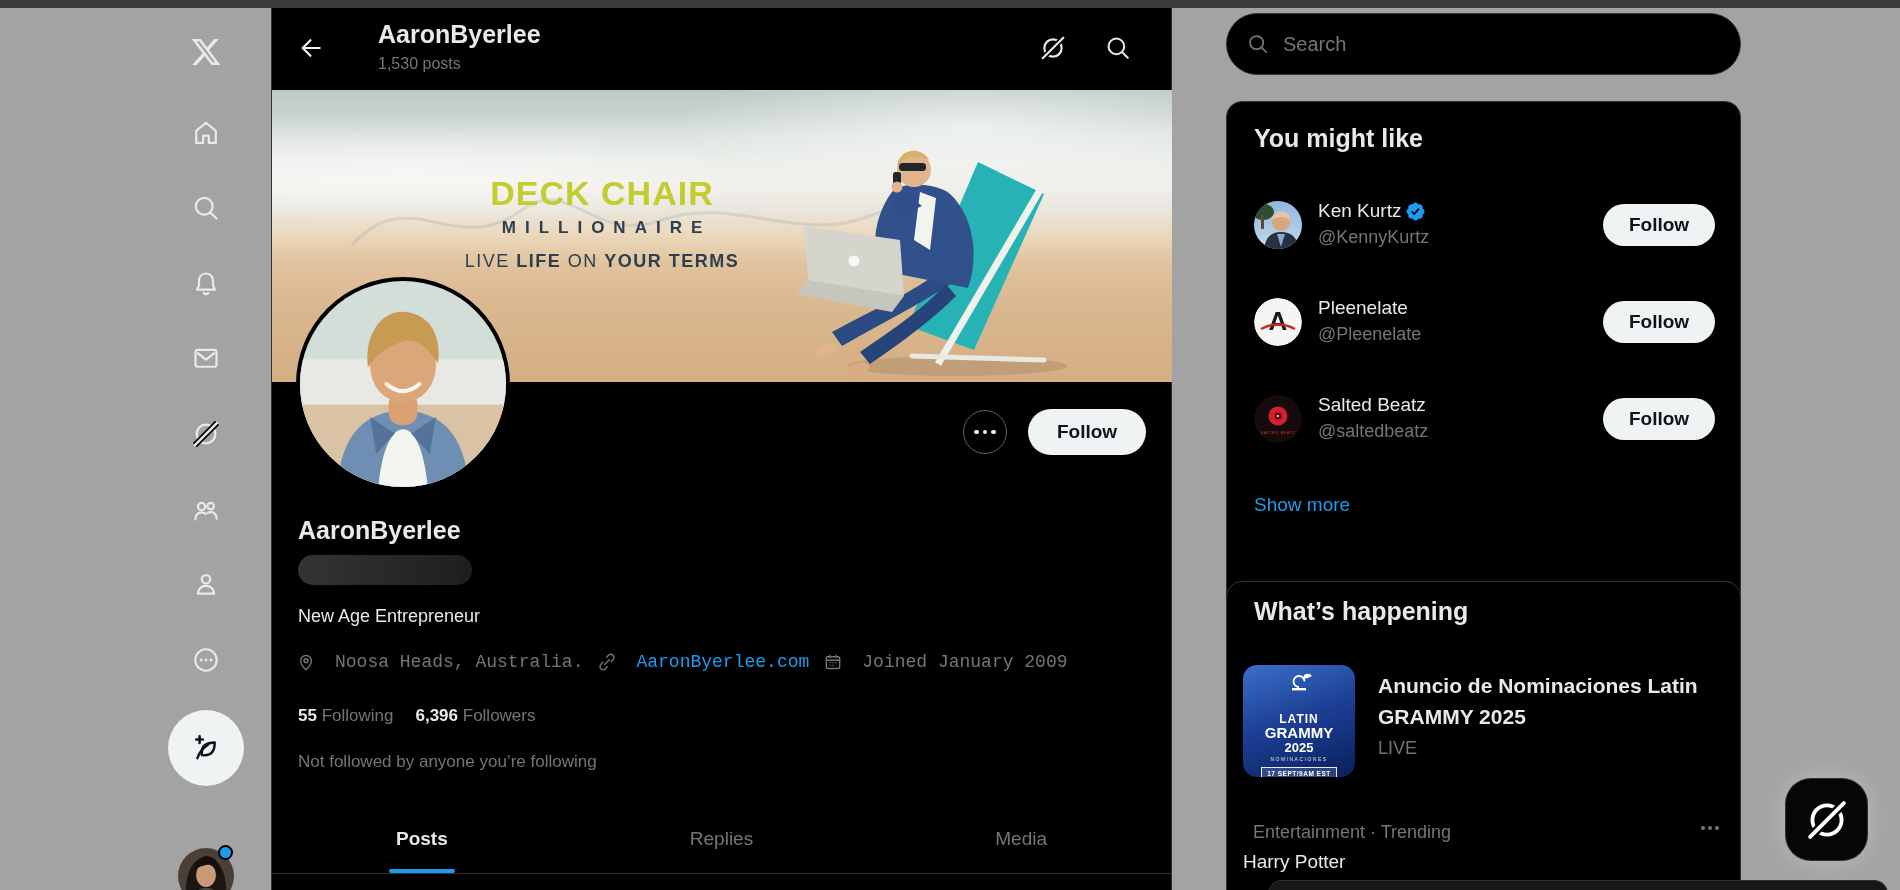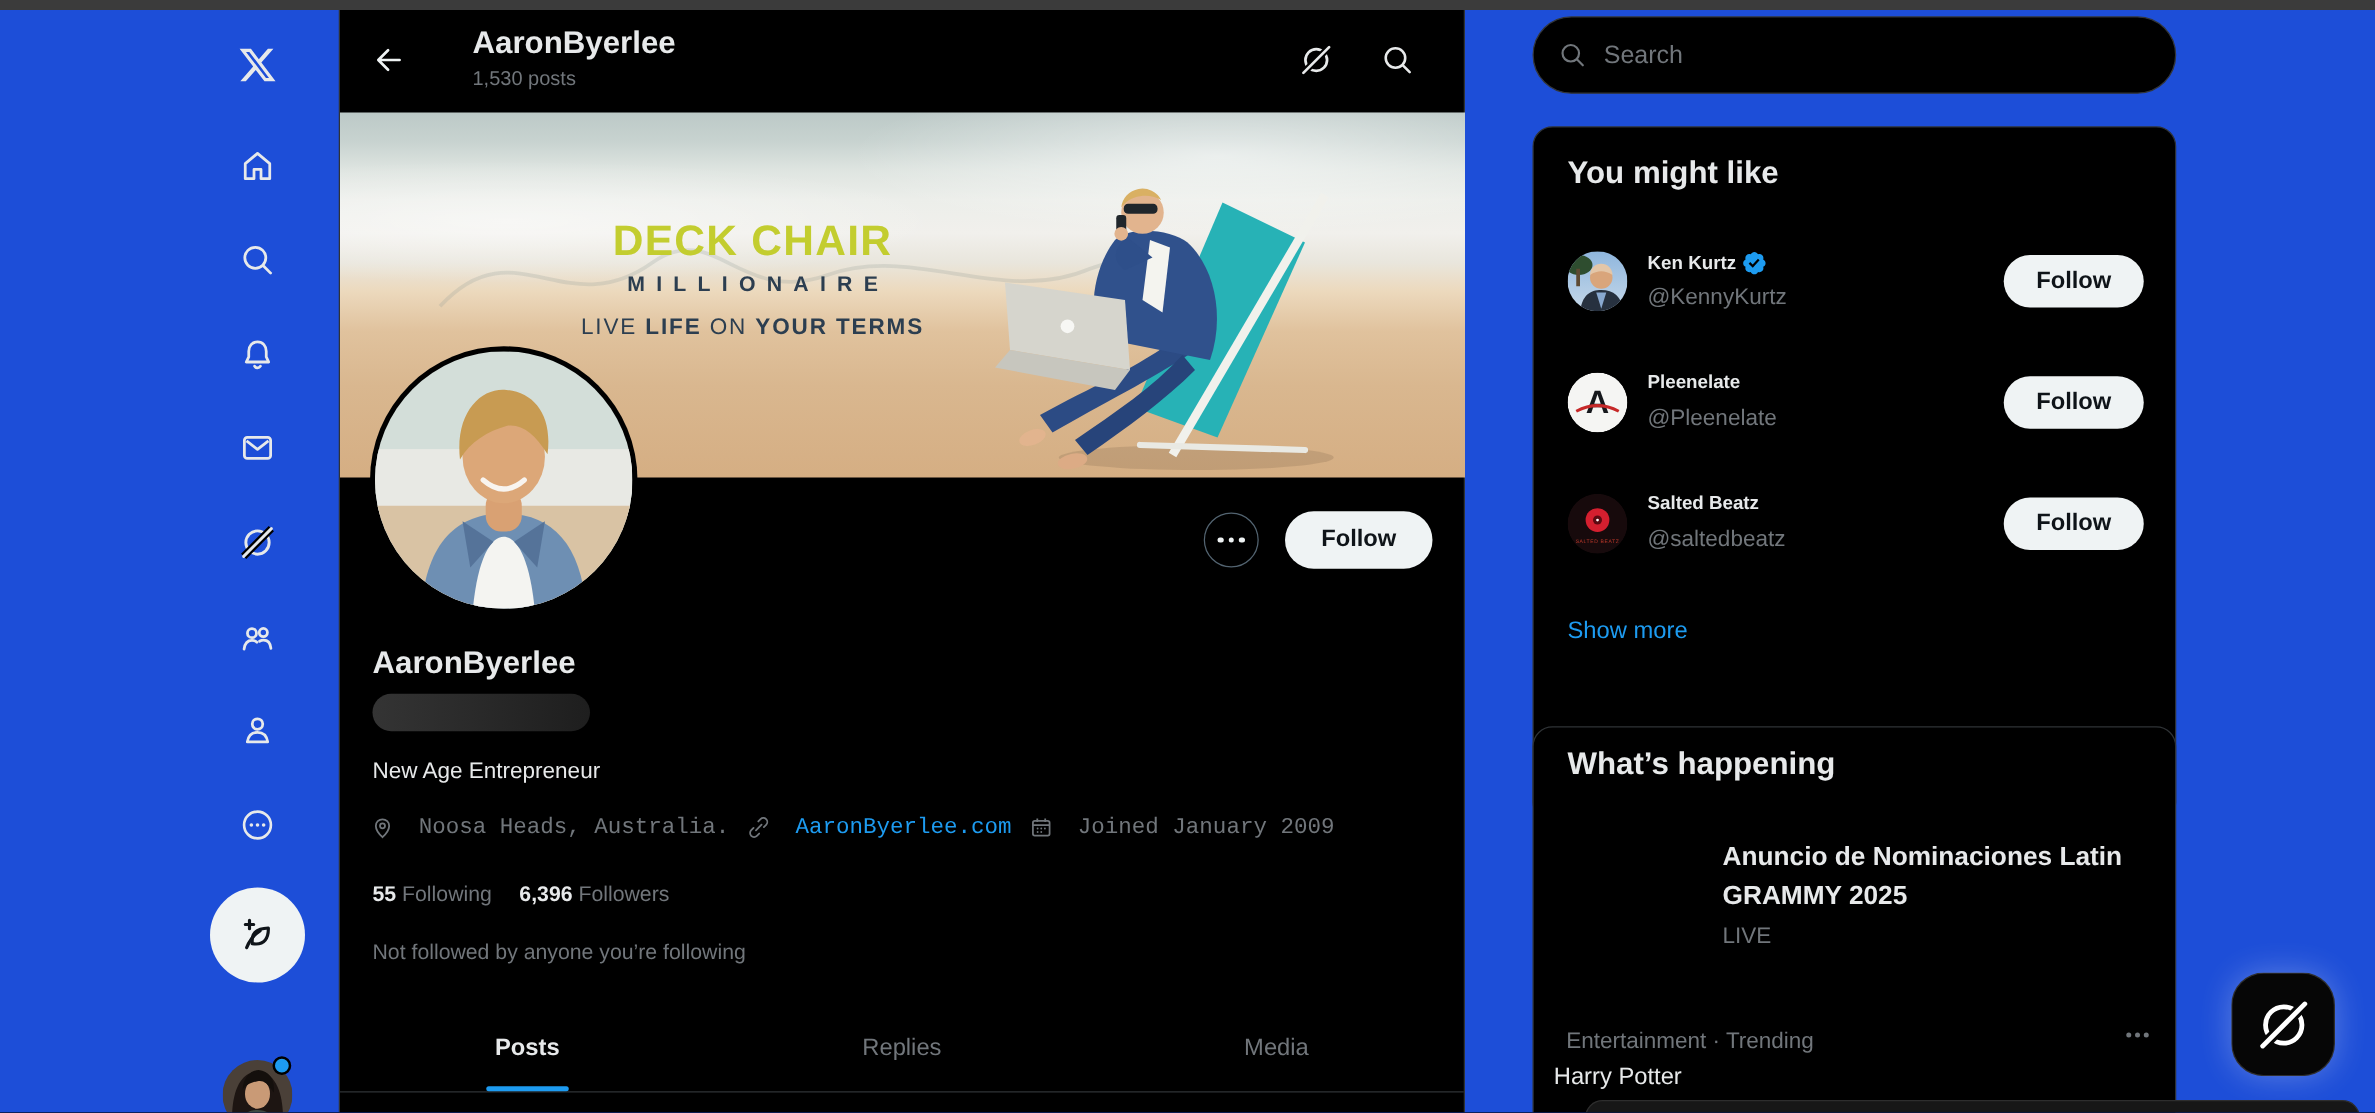--- a/index.html
+++ b/index.html
@@ -1,18 +1,18 @@
 <!DOCTYPE html>
 <html><head>
 <meta charset="utf-8">
 <style>
   * { margin:0; padding:0; box-sizing:border-box; }
   html,body { background:#000; }
   .screen{
-    position:relative; width:1900px; height:890px; background:#1d4ed8;
+    position:relative; width:1900px; height:890px; background:#a3a3a3;
     color:#e7e9ea; font-family:"Liberation Sans", sans-serif; overflow:hidden;
   }
   svg{display:block;}
 
   
   .top-strip{position:absolute;top:0;left:0;width:1900px;height:8px;background:#3b3b3b;}
 
   
   .left-nav{position:absolute;top:8px;left:0;width:272px;height:882px;border-right:1px solid #2f3336;}
   .nav-item{position:absolute;left:176px;width:60px;height:60px;display:flex;align-items:center;justify-content:center;border-radius:50%;cursor:pointer;}
@@ -72,21 +72,21 @@
   
   .right-col{position:absolute;left:1173px;top:4px;width:727px;height:882px;}
   .search-pill{position:absolute;left:53px;top:9px;width:515px;height:62px;border-radius:31px;border:1px solid #333639;display:flex;align-items:center;padding:0 20px;gap:14px;background:#000;}
   .search-pill input{flex:1;background:transparent;border:none;outline:none;color:#e7e9ea;font-size:20px;font-family:inherit;}
   .search-pill input::placeholder{color:#71767b;}
   .card{position:absolute;left:53px;width:515px;border:1px solid #2f3336;border-radius:16px;background:#000;}
   .yml-card{top:97px;height:557px;}
   .card-title{position:absolute;left:27px;top:22px;font-size:25px;font-weight:bold;color:#e7e9ea;}
   .yml-row{position:absolute;left:0;width:515px;height:96px;cursor:pointer;}
   .yml-row .av{position:absolute;left:27px;top:24px;width:48px;height:48px;border-radius:50%;overflow:hidden;}
-  .yml-name{position:absolute;left:91px;top:23px;font-size:15px;font-weight:bold;color:#e7e9ea;display:flex;align-items:center;gap:4px;white-space:nowrap;}
+  .yml-name{position:absolute;left:91px;top:23px;font-size:19px;font-weight:normal;color:#e7e9ea;display:flex;align-items:center;gap:4px;white-space:nowrap;}
   .yml-handle{position:absolute;left:91px;top:50px;font-size:18px;color:#71767b;white-space:nowrap;}
   .yml-follow{position:absolute;right:27px;top:27px;width:112px;height:42px;border-radius:21px;background:#eff3f4;color:#0f1419;font-weight:bold;font-size:19px;border:none;display:flex;align-items:center;justify-content:center;cursor:pointer;font-family:inherit;}
   .show-more{position:absolute;left:27px;top:392px;font-size:19px;color:#1d9bf0;cursor:pointer;}
 
   .wh-card{top:577px;height:400px;}
   .live-row{position:absolute;left:0;top:70px;width:515px;height:140px;cursor:pointer;}
   .live-thumb{position:absolute;left:16px;top:13px;width:112px;height:112px;border-radius:14px;overflow:hidden;
     background:linear-gradient(160deg,#3b6fc9 0%,#1c3f94 48%,#0a1f5c 100%);text-align:center;color:#fff;}
   .lt-brand{margin-top:26px;font-weight:bold;line-height:1.02;}
   .lt-l1{font-size:12px;letter-spacing:1px;} .lt-l2{font-size:15px;} .lt-l3{font-size:13px;}
@@ -395,20 +395,36 @@
         <button class="yml-follow">Follow</button>
       </div>
 
       <div class="show-more">Show more</div>
     </section>
 
     <section class="card wh-card">
       <h2 class="card-title" style="top:15px;">What’s happening</h2>
 
       <div class="live-row">
+        <div class="live-thumb">
+          <svg width="112" height="24" viewBox="0 0 112 24" style="position:absolute;top:4px;left:0;">
+            <path d="M56 18 a5.5 5.5 0 1 1 5.5 -5.5" fill="none" stroke="#fff" stroke-width="1.8"></path>
+            <path d="M61 6 Q66 3 69 7 Q64 10 60 10 Z" fill="#fff"></path>
+            <rect x="49" y="19" width="14" height="2.4" fill="#fff"></rect>
+          </svg>
+          <div class="lt-brand" style="padding-top:22px;">
+            <div class="lt-l1">LATIN</div>
+            <div class="lt-l2">GRAMMY</div>
+            <div class="lt-l3">2025</div>
+          </div>
+          <div class="lt-sub">NOMINACIONES</div>
+          <div class="lt-date">17 SEPT/9AM EST</div>
+          
+          
+        </div>
         <div class="live-head">Anuncio de Nominaciones Latin GRAMMY 2025</div>
         <div class="live-status">LIVE</div>
       </div>
 
       <div class="trend-row">
         <div class="trend-cat">Entertainment · Trending</div>
         <div class="trend-topic">Harry Potter</div>
         <div class="trend-more">
             <i></i>
             <i></i>

